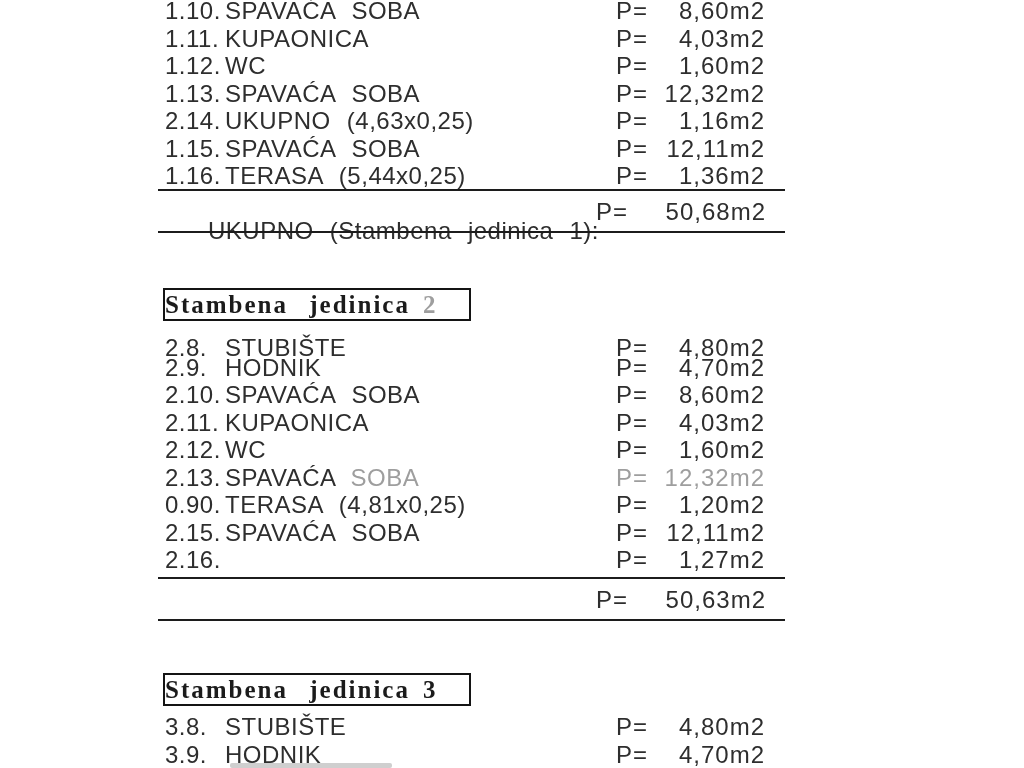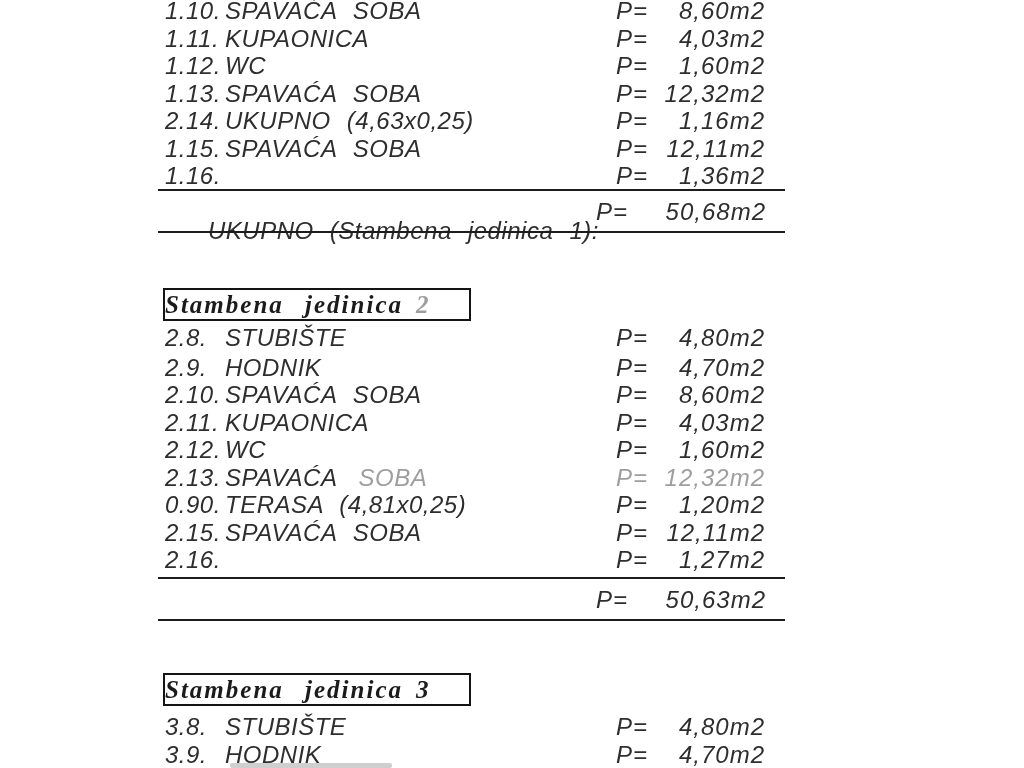--- a/index.html
+++ b/index.html
@@ -2,26 +2,25 @@
 <html><head>
 <meta charset="utf-8">
 <style>
   * { margin: 0; padding: 0; box-sizing: border-box; }
   html, body { width: 1024px; height: 768px; background: #ffffff; overflow: hidden; }
   #sheet {
     position: relative; width: 1024px; height: 548px;
     background: #ffffff;
     font-family: "Liberation Sans", sans-serif;
     color: #2e2e2e;
-    font-style: italic;
   }
   .row { position: absolute; left: 0; width: 1024px; height: 27px; line-height: 27px; font-size: 24px; }
   .row .num  { position: absolute; left: 165px; letter-spacing: 0.5px; }
   .row .name { position: absolute; left: 225px; letter-spacing: 0.5px; word-spacing: 9px; white-space: nowrap; }
-  .row .name2{ margin-left: 21px; text-align: right; }
+  .row .name2{ margin-left: 14px; text-align: right; }
   .row .p    { position: absolute; left: 616px; letter-spacing: 1px; }
   .row .val  { position: absolute; right: 259px; letter-spacing: 1px; white-space: nowrap; }
   .muted { color: #9e9e9e; }
   .hline { position: absolute; left: 158px; width: 627px; height: 2px; background: #1c1c1c; }
   .total-row { position: absolute; left: 0; width: 1024px; height: 30px; line-height: 30px; font-size: 24px; }
   .total-row .lbl { position: absolute; left: 208px; letter-spacing: 0.5px; word-spacing: 9px; white-space: nowrap; margin-top: 19px; }
   .total-row .p   { position: absolute; left: 596px; letter-spacing: 1px; }
   .total-row .val { position: absolute; right: 258px; letter-spacing: 1px; white-space: nowrap; }
   .unit-box {
     position: absolute; left: 163px; width: 308px; height: 33px;
@@ -76,38 +75,39 @@
     <span class="val">1,16m2</span>
   </div>
   <div class="row" style="top:134.5px">
     <span class="num">1.15.</span>
     <span class="name">SPAVAĆA SOBA</span>
     <span class="p">P=</span>
     <span class="val">12,11m2</span>
   </div>
   <div class="row" style="top:162px">
     <span class="num">1.16.</span>
+    <span class="name">TERASA (5,44x0,25)</span>
     <span class="p">P=</span>
     <span class="val">1,36m2</span>
   </div>
 
   <div class="hline" style="top:189px"></div>
   <div class="total-row" style="top:197px">
     <span class="lbl">UKUPNO (Stambena jedinica 1):</span>
     <span class="p">P=</span>
     <span class="val">50,68m2</span>
   </div>
   <div class="hline" style="top:231px"></div>
 
   <div class="unit-box" style="top:288px">
     <span>Stambena jedinica</span>
     <span class="unit-num muted">2</span>
   </div>
 
-  <div class="row" style="top:324px">
+  <div class="row" style="top:334px">
     <span class="num">2.8.</span>
     <span class="name">STUBIŠTE</span>
     <span class="p">P=</span>
     <span class="val">4,80m2</span>
   </div>
   <div class="row" style="top:353.5px">
     <span class="num">2.9.</span>
     <span class="name">HODNIK</span>
     <span class="p">P=</span>
     <span class="val">4,70m2</span>

